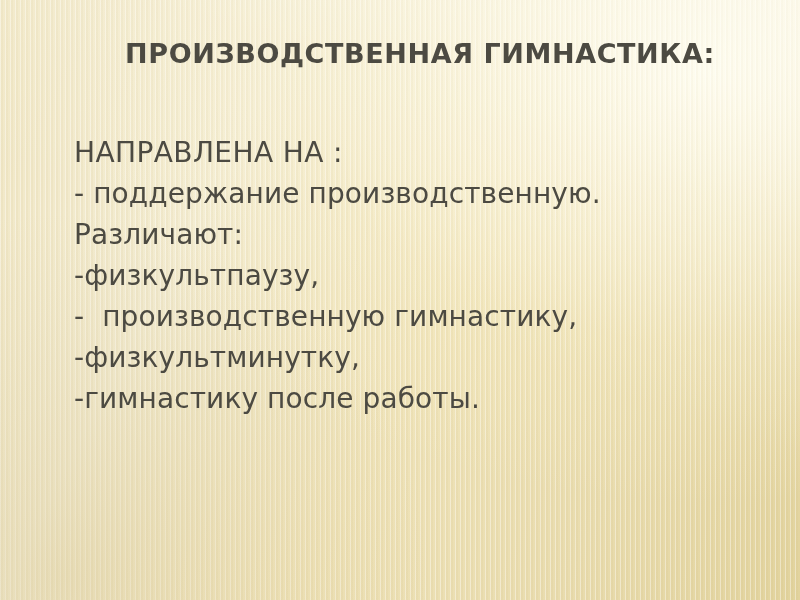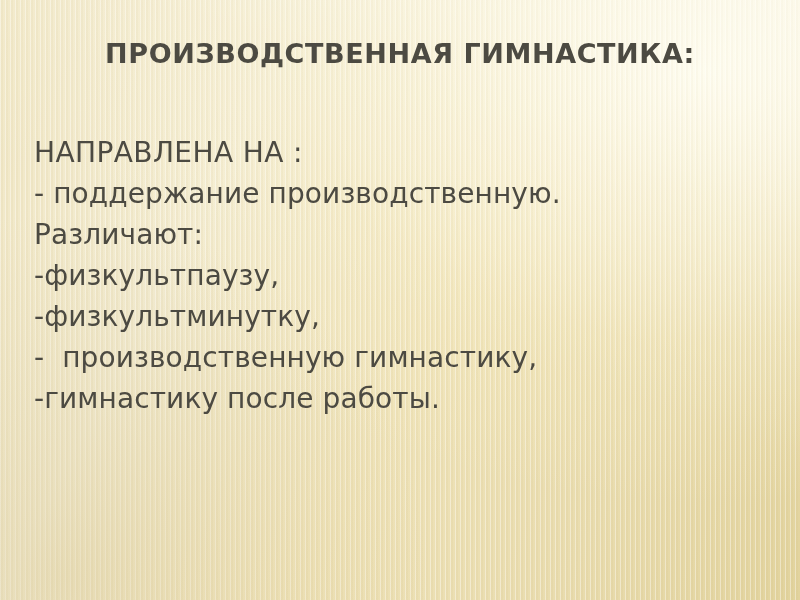--- a/index.html
+++ b/index.html
@@ -15,20 +15,21 @@
 
   .slide {
     position: relative;
     width: 800px;
     height: 600px;
     box-sizing: border-box;
     background:
       radial-gradient(ellipse 900px 600px at 88% 12%, rgba(255,252,235,0.95) 0%, rgba(250,240,200,0.35) 45%, rgba(235,215,150,0.0) 72%),
       linear-gradient(118deg, #f1e7c4 0%, #f3ecd2 28%, #efe3b9 55%, #e9dcae 78%, #e2d39d 100%);
       overflow: hidden;
+      padding-left: 40px;
   }
 
   
   .slide::before {
     content: "";
     position: absolute;
     inset: 0;
     background-image: repeating-linear-gradient(
       90deg,
       rgba(255,255,255,0.50) 0px,
@@ -104,19 +105,19 @@
 <div class="slide">
   <div class="content">
 
     <div class="slide-title">Производственная гимнастика:</div>
 
     <div class="body-block">
       <div class="body-line caps">Направлена на :</div>
       <div class="body-line">- поддержание производственную.</div>
       <div class="body-line">Различают:</div>
       <div class="body-line">-физкультпаузу,</div>
+      <div class="body-line">-  производственную гимнастику,</div>
       <div class="body-line">-физкультминутку,</div>
-      <div class="body-line">-  производственную гимнастику,</div>
       <div class="body-line">-гимнастику после работы.</div>
     </div>
 
   </div>
 </div>
 
 </body></html>

